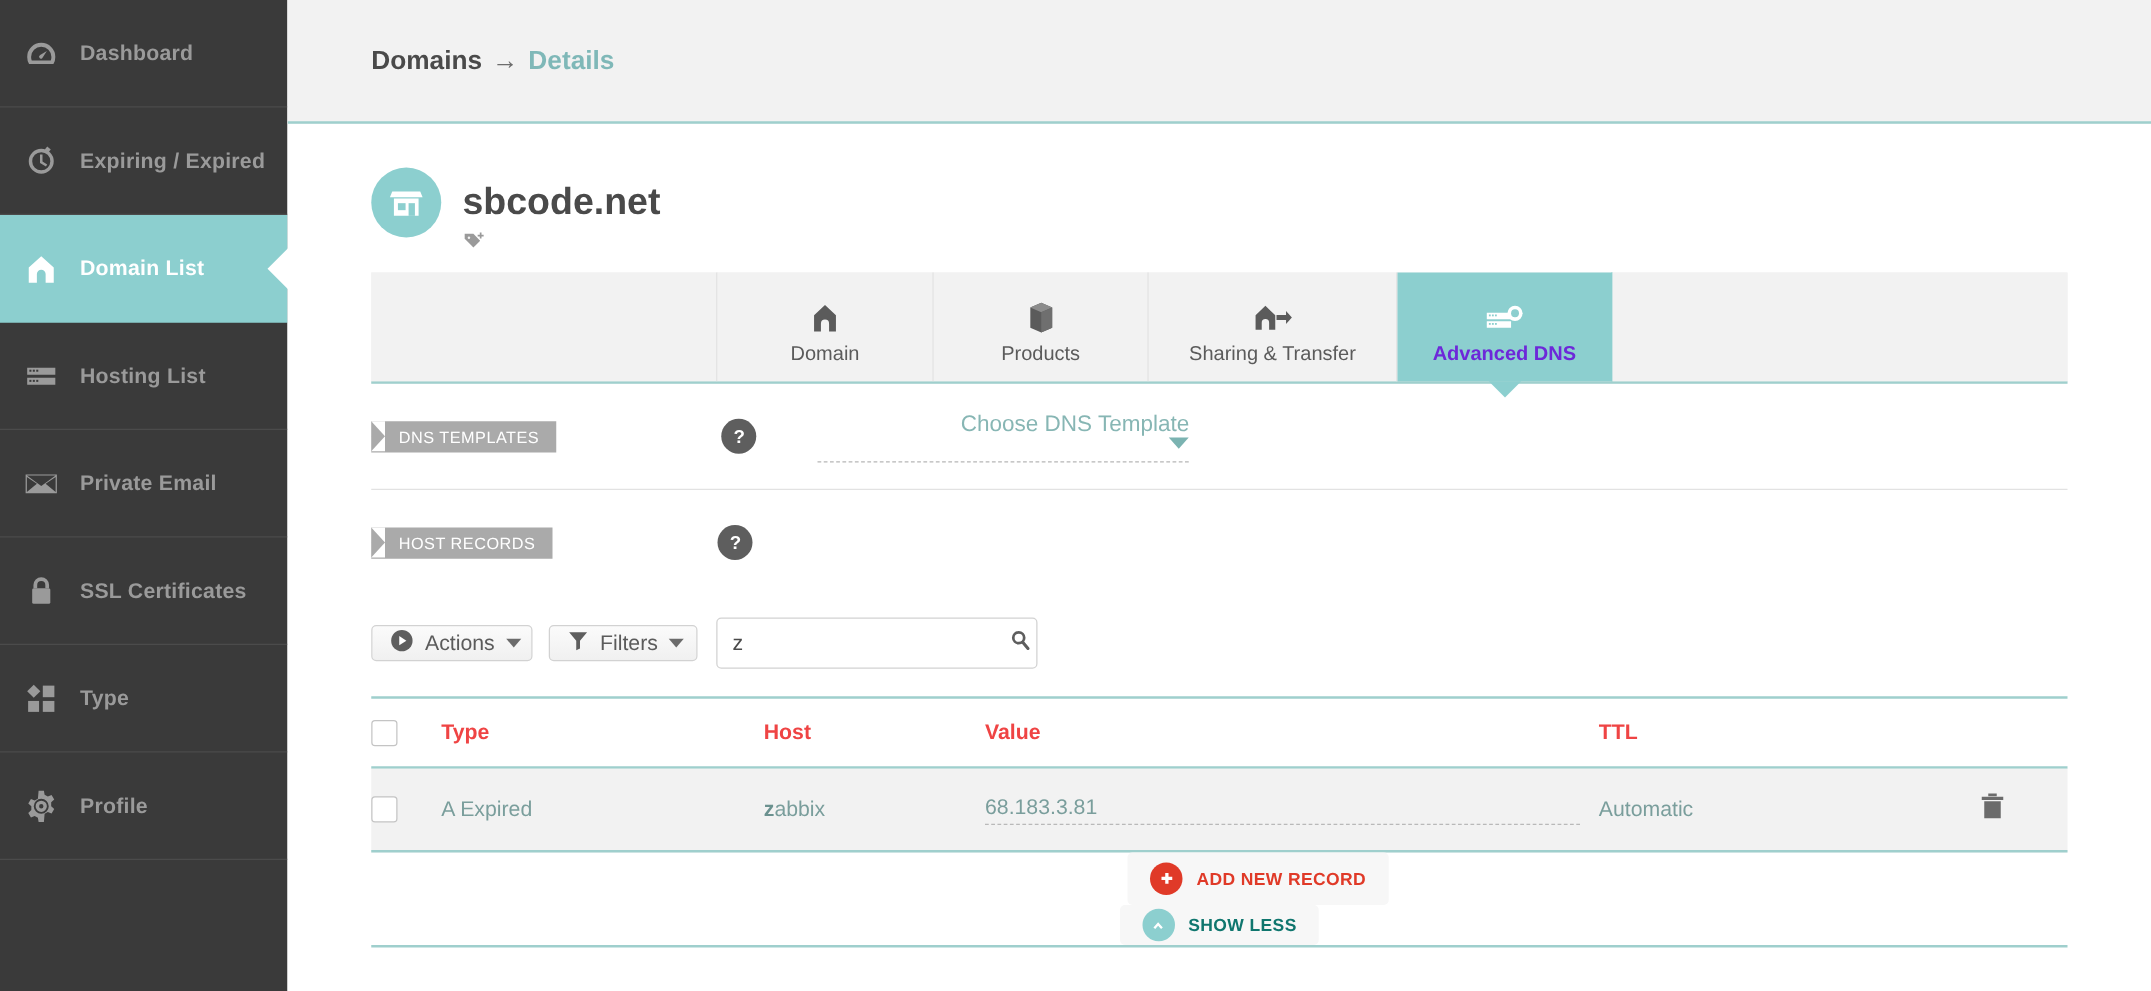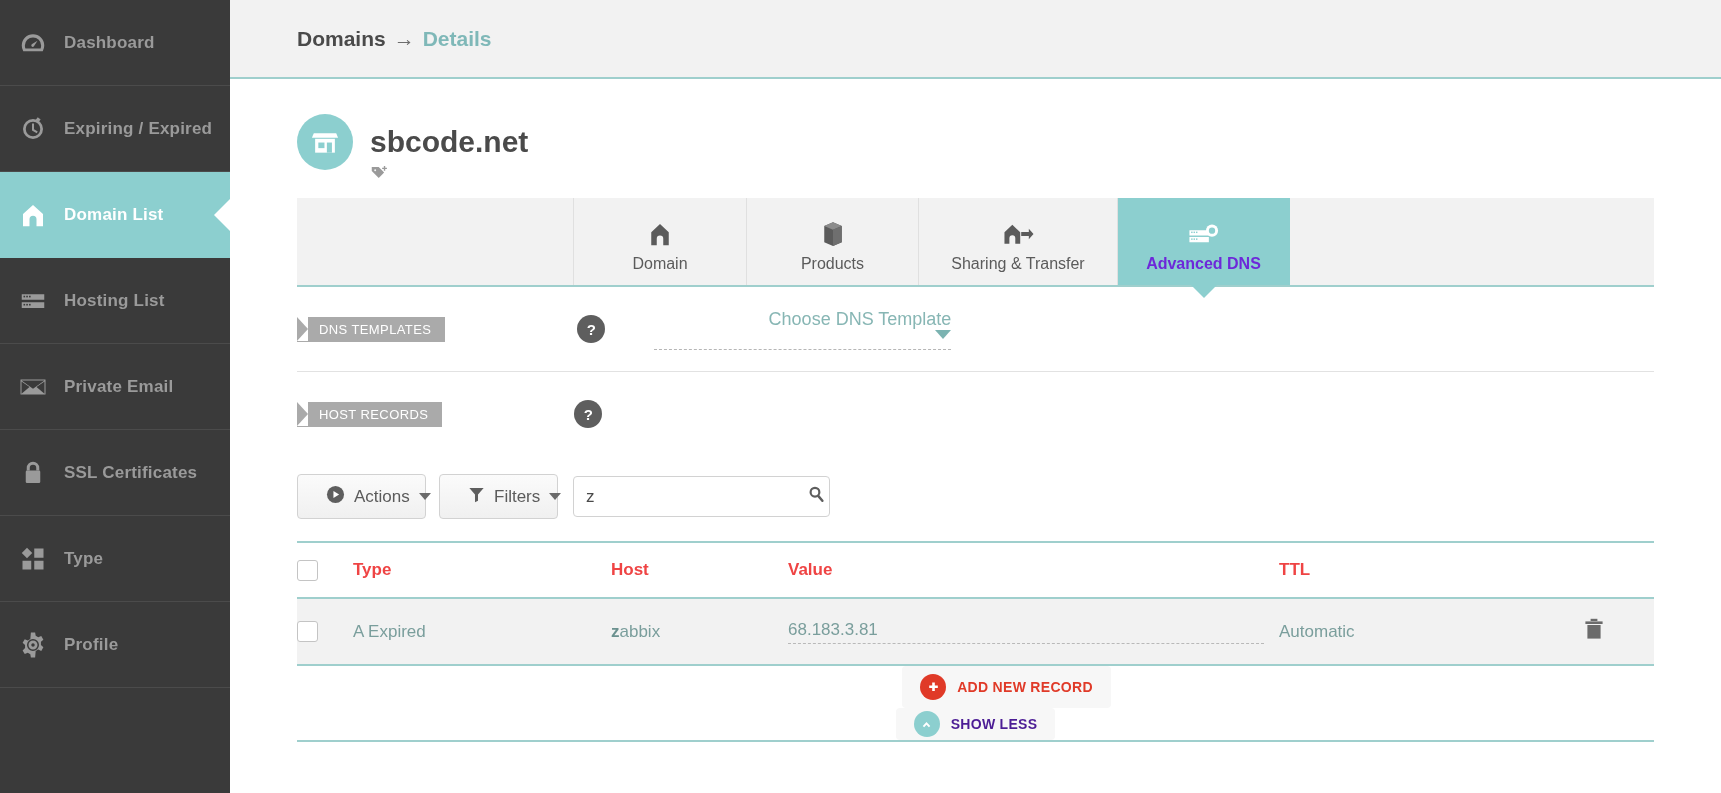--- a/index.html
+++ b/index.html
@@ -39,21 +39,21 @@
     border-top: 17px solid transparent;
     border-bottom: 17px solid transparent;
     border-right: 17px solid #ffffff;
   }
   .nav-item svg { display: block; }
 
   
   .main { flex: 1; height: 793px; position: relative; background: #fff; overflow: hidden; }
 
   .topbar {
-    height: 79px; background: #f2f2f2;
+    height: 99px; background: #f2f2f2;
     border-bottom: 2px solid #9fcfcd;
     display: flex; align-items: center;
     padding-left: 67px;
   }
   .crumb { font-size: 21px; font-weight: bold; color: #4a4a4a; }
   .crumb .sep { color: #6d6d6d; font-weight: normal; margin: 0 8px; }
   .crumb .cur { color: #7fb8b8; }
 
   .content { padding: 0 67px 0 67px; }
 
@@ -138,24 +138,24 @@
     border-left: 8px solid transparent;
     border-right: 8px solid transparent;
     border-top: 9px solid #7bb3b1;
   }
 
   .hr { height: 1px; background: #e2e2e2; }
 
   
   .toolbar { display: flex; align-items: center; padding-top: 18px; }
   .btn {
-    height: 45px; border: 1px solid #d2d2d2; border-radius: 4px;
+    height: 29px; border: 1px solid #d2d2d2; border-radius: 4px;
     background: linear-gradient(#fbfbfb,#f0f0f0);
     display: flex; align-items: center; gap: 9px;
-    padding: 0 28px; color: #5b5b5b; font-size: 17px;
+    padding: 0 14px; color: #5b5b5b; font-size: 17px;
     cursor: pointer;
   }
   .btn.actions { width: 129px; }
   .btn.filters { width: 119px; margin-left: 13px; }
   .btn .lbl { flex: 1; }
   .mini-caret {
     width: 0; height: 0;
     border-left: 6px solid transparent;
     border-right: 6px solid transparent;
     border-top: 7px solid #6b6b6b;
@@ -207,21 +207,21 @@
   
   .tfoot { display: flex; align-items: center; height: 76px; border-bottom: 2px solid #9fcfcd; flex-direction: column; }
   .foot-left { flex: 1; display: flex; padding-left: 62px; }
   .pill {
     display: flex; align-items: center; gap: 11px;
     height: 42px; padding: 0 18px; border-radius: 4px;
     background: #f7f7f7; cursor: pointer;
     font-size: 14px; font-weight: bold; letter-spacing: .3px;
   }
   .pill.add { color: #e03a28; }
-  .pill.less { color: #4c1d95; }
+  .pill.less { color: #0f766e; }
   .circ {
     width: 26px; height: 26px; border-radius: 50%;
     display: flex; align-items: center; justify-content: center; flex: none;
   }
   .circ.red { background: #e03a28; }
   .circ.teal { background: #8ccfcf; }
 </style>
 </head>
 <body>
 

